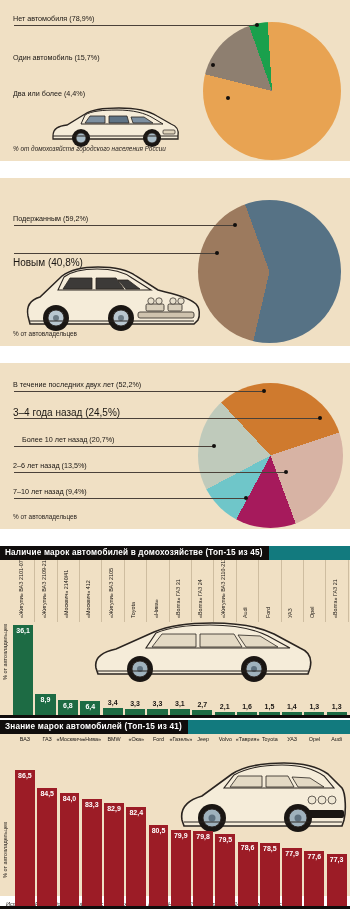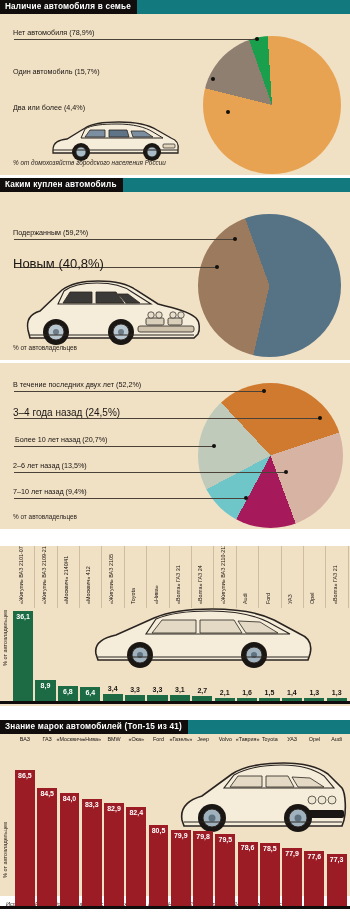--- a/index.html
+++ b/index.html
@@ -109,23 +109,20 @@
     padding: 5px 6px;
     white-space: nowrap;
   }
   .divider { position: absolute; left: 0; right: 0; height: 3px; background: #ffffff; }
 </style>
 </head>
 <body>
 
 <div class="page">
 
-  <div class="sec-head">
-    <div class="tag">Наличие автомобиля в семье</div>
-  </div>
   <div class="panel pie-panel" style="height:161px">
 
     <div class="legend">
       <div class="row" style="margin-bottom:26px">
         <span class="txt"></span>
       </div>
     </div>
 
     <div style="position:absolute;left:13px;top:14px;font-size:7.2px;color:#1a1613;white-space:nowrap;z-index:4">
       <span>Нет автомобиля (78,9%)</span>
@@ -164,32 +161,29 @@
       <circle cx="107" cy="38" r="5" fill="#a9bcc7" stroke="#2a2420" stroke-width=".8"></circle>
       <path d="M8 36 L133 36" stroke="#2a2420" stroke-width="1"></path>
     </svg>
 
     <div class="note" style="top:145px">% от домохозяйств городского населения России</div>
   </div>
 
   <div class="divider" style="top:175px"></div>
 
   <div style="position:absolute;left:0;top:178px;right:0">
-    <div class="sec-head">
-      <div class="tag">Каким куплен автомобиль</div>
-    </div>
     <div class="panel" style="height:168px;position:relative">
 
       <div style="position:absolute;left:13px;top:36px;font-size:7.2px;color:#1a1613;white-space:nowrap;z-index:4">
         <span>Подержанным (59,2%)</span>
       </div>
       <div class="leader" style="left:14px;top:47px;width:222px"></div>
       <div class="dot" style="left:233px;top:45px"></div>
 
-      <div style="position:absolute;left:13px;top:64px;font-size:13px;color:#1a1613;white-space:nowrap;z-index:4">
+      <div style="position:absolute;left:13px;top:79px;font-size:10px;color:#1a1613;white-space:nowrap;z-index:4">
         <span>Новым (40,8%)</span>
       </div>
       <div class="leader" style="left:14px;top:75px;width:203px"></div>
       <div class="dot" style="left:215px;top:73px"></div>
 
       <div class="pie" style="left:198px;top:22px;width:143px;height:143px;
            background:conic-gradient(from 340deg,
               #567285 0deg 213.12deg,
               #9c7a5e 213.12deg 360deg);"></div>
 
@@ -230,21 +224,21 @@
       </div>
       <div class="leader" style="left:14px;top:28px;width:248px"></div>
       <div class="dot" style="left:262px;top:26px"></div>
 
       <div style="position:absolute;left:13px;top:44px;font-size:10px;color:#1a1613;white-space:nowrap;z-index:4">
         <span>3–4 года назад (24,5%)</span>
       </div>
       <div class="leader" style="left:14px;top:55px;width:306px"></div>
       <div class="dot" style="left:318px;top:53px"></div>
 
-      <div style="position:absolute;left:15px;top:72px;font-size:7.2px;color:#1a1613;white-space:nowrap;z-index:4">
+      <div style="position:absolute;left:22px;top:72px;font-size:7.2px;color:#1a1613;white-space:nowrap;z-index:4">
         <span>Более 10 лет назад (20,7%)</span>
       </div>
       <div class="leader" style="left:14px;top:83px;width:200px"></div>
       <div class="dot" style="left:212px;top:81px"></div>
 
       <div style="position:absolute;left:13px;top:98px;font-size:7.2px;color:#1a1613;white-space:nowrap;z-index:4">
         <span>2–6 лет назад (13,5%)</span>
       </div>
       <div class="leader" style="left:14px;top:109px;width:272px"></div>
       <div class="dot" style="left:284px;top:107px"></div>
@@ -263,20 +257,23 @@
               #6fc6c9 251.28deg 285.12deg,
               #bfcabb 285.12deg 360deg);"></div>
 
       <div class="note plain" style="top:150px;font-style:normal;font-size:6.4px">% от автовладельцев</div>
     </div>
   </div>
 
   <div class="divider" style="top:543px"></div>
 
   <div style="position:absolute;left:0;top:546px;right:0">
+    <div class="sec-head">
+      <div class="tag">Наличие марок автомобилей в домохозяйстве (Топ-15 из 45)</div>
+    </div>
     <div class="barpanel" style="height:160px;position:relative;overflow:hidden">
 
       <div class="axis-label" style="left:2px;top:64px">% от автовладельцев</div>
 
       <svg class="car" style="left:88px;top:56px;z-index:1" width="230" height="72" viewBox="0 0 230 72">
         <path d="M8 52 C6 42 14 36 28 33 L66 16 C80 10 100 7 124 7 C150 7 172 11 186 18
                  L212 32 C222 36 224 44 222 52 L220 58 L10 58 Z" fill="#f5ecd9" stroke="#2a2420" stroke-width="1.6"></path>
         <path d="M68 17 C82 11 100 9 122 9 C146 9 166 13 180 20 L202 32 L58 32 Z" fill="#f5ecd9" stroke="#2a2420" stroke-width="1.1"></path>
         <path d="M74 18 L108 18 L108 31 L64 31 Z" fill="#e3d9c4" stroke="#2a2420" stroke-width=".8"></path>
         <path d="M112 18 L146 18 L154 31 L112 31 Z" fill="#e3d9c4" stroke="#2a2420" stroke-width=".8"></path>

